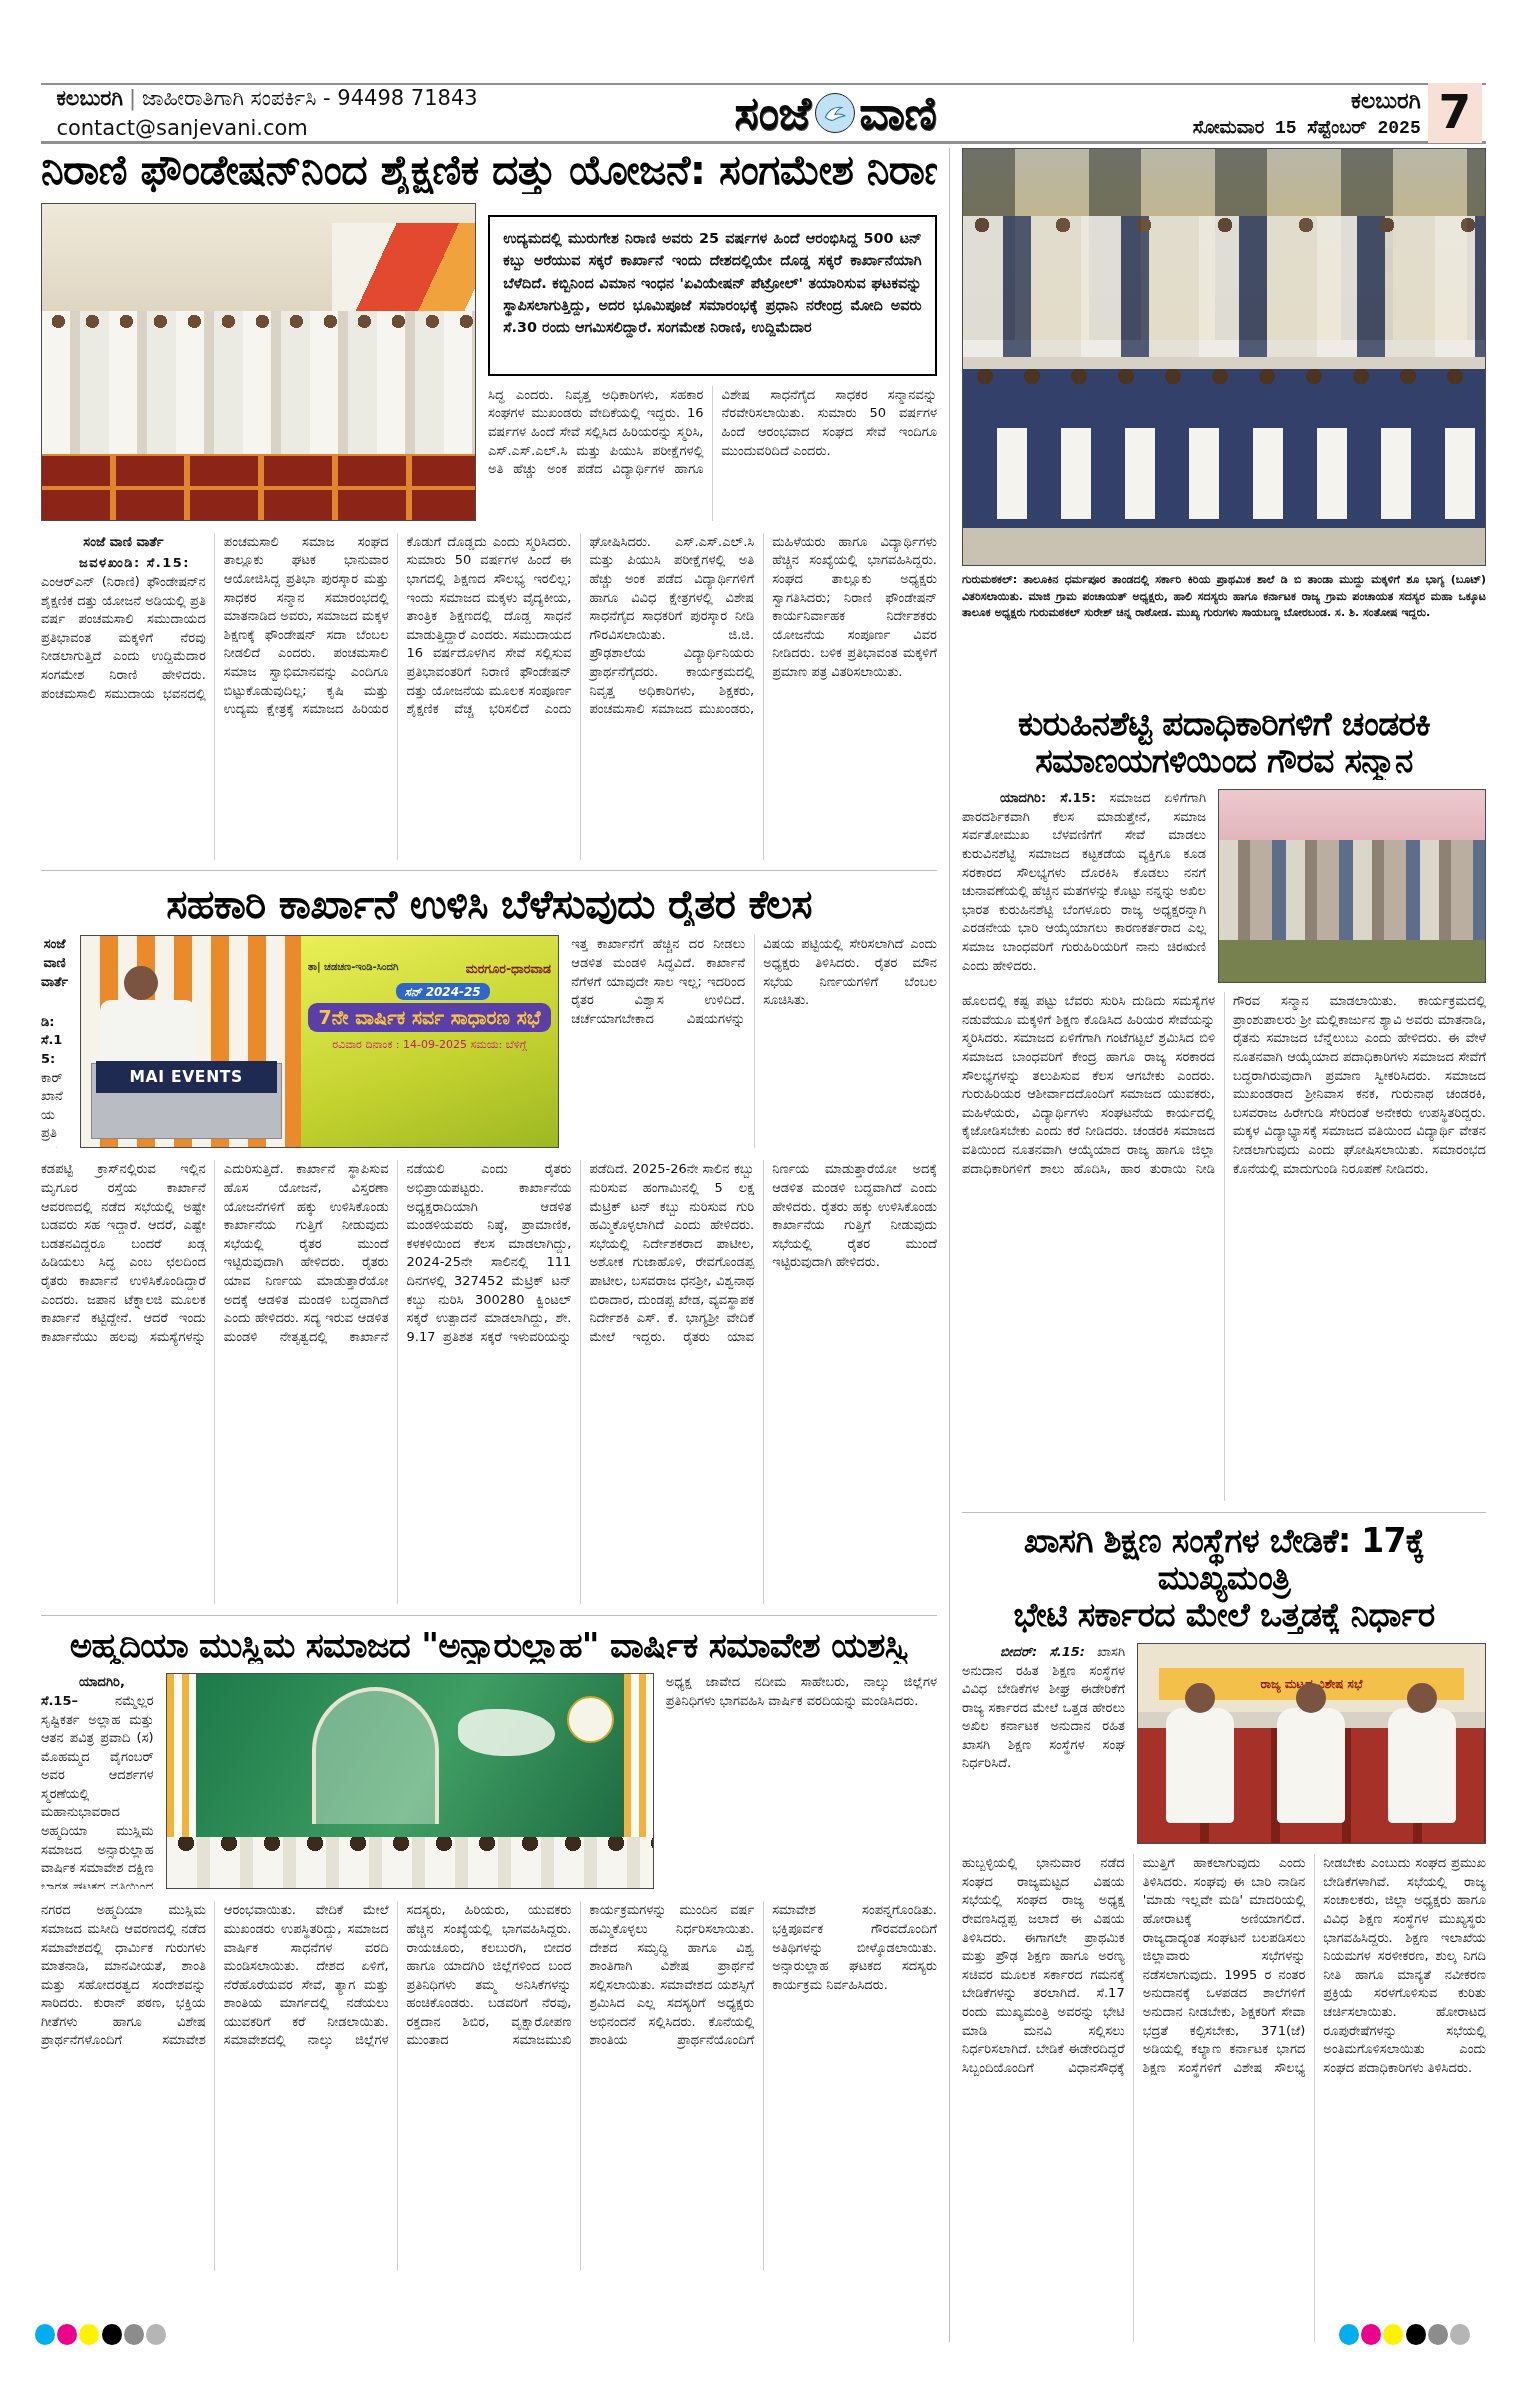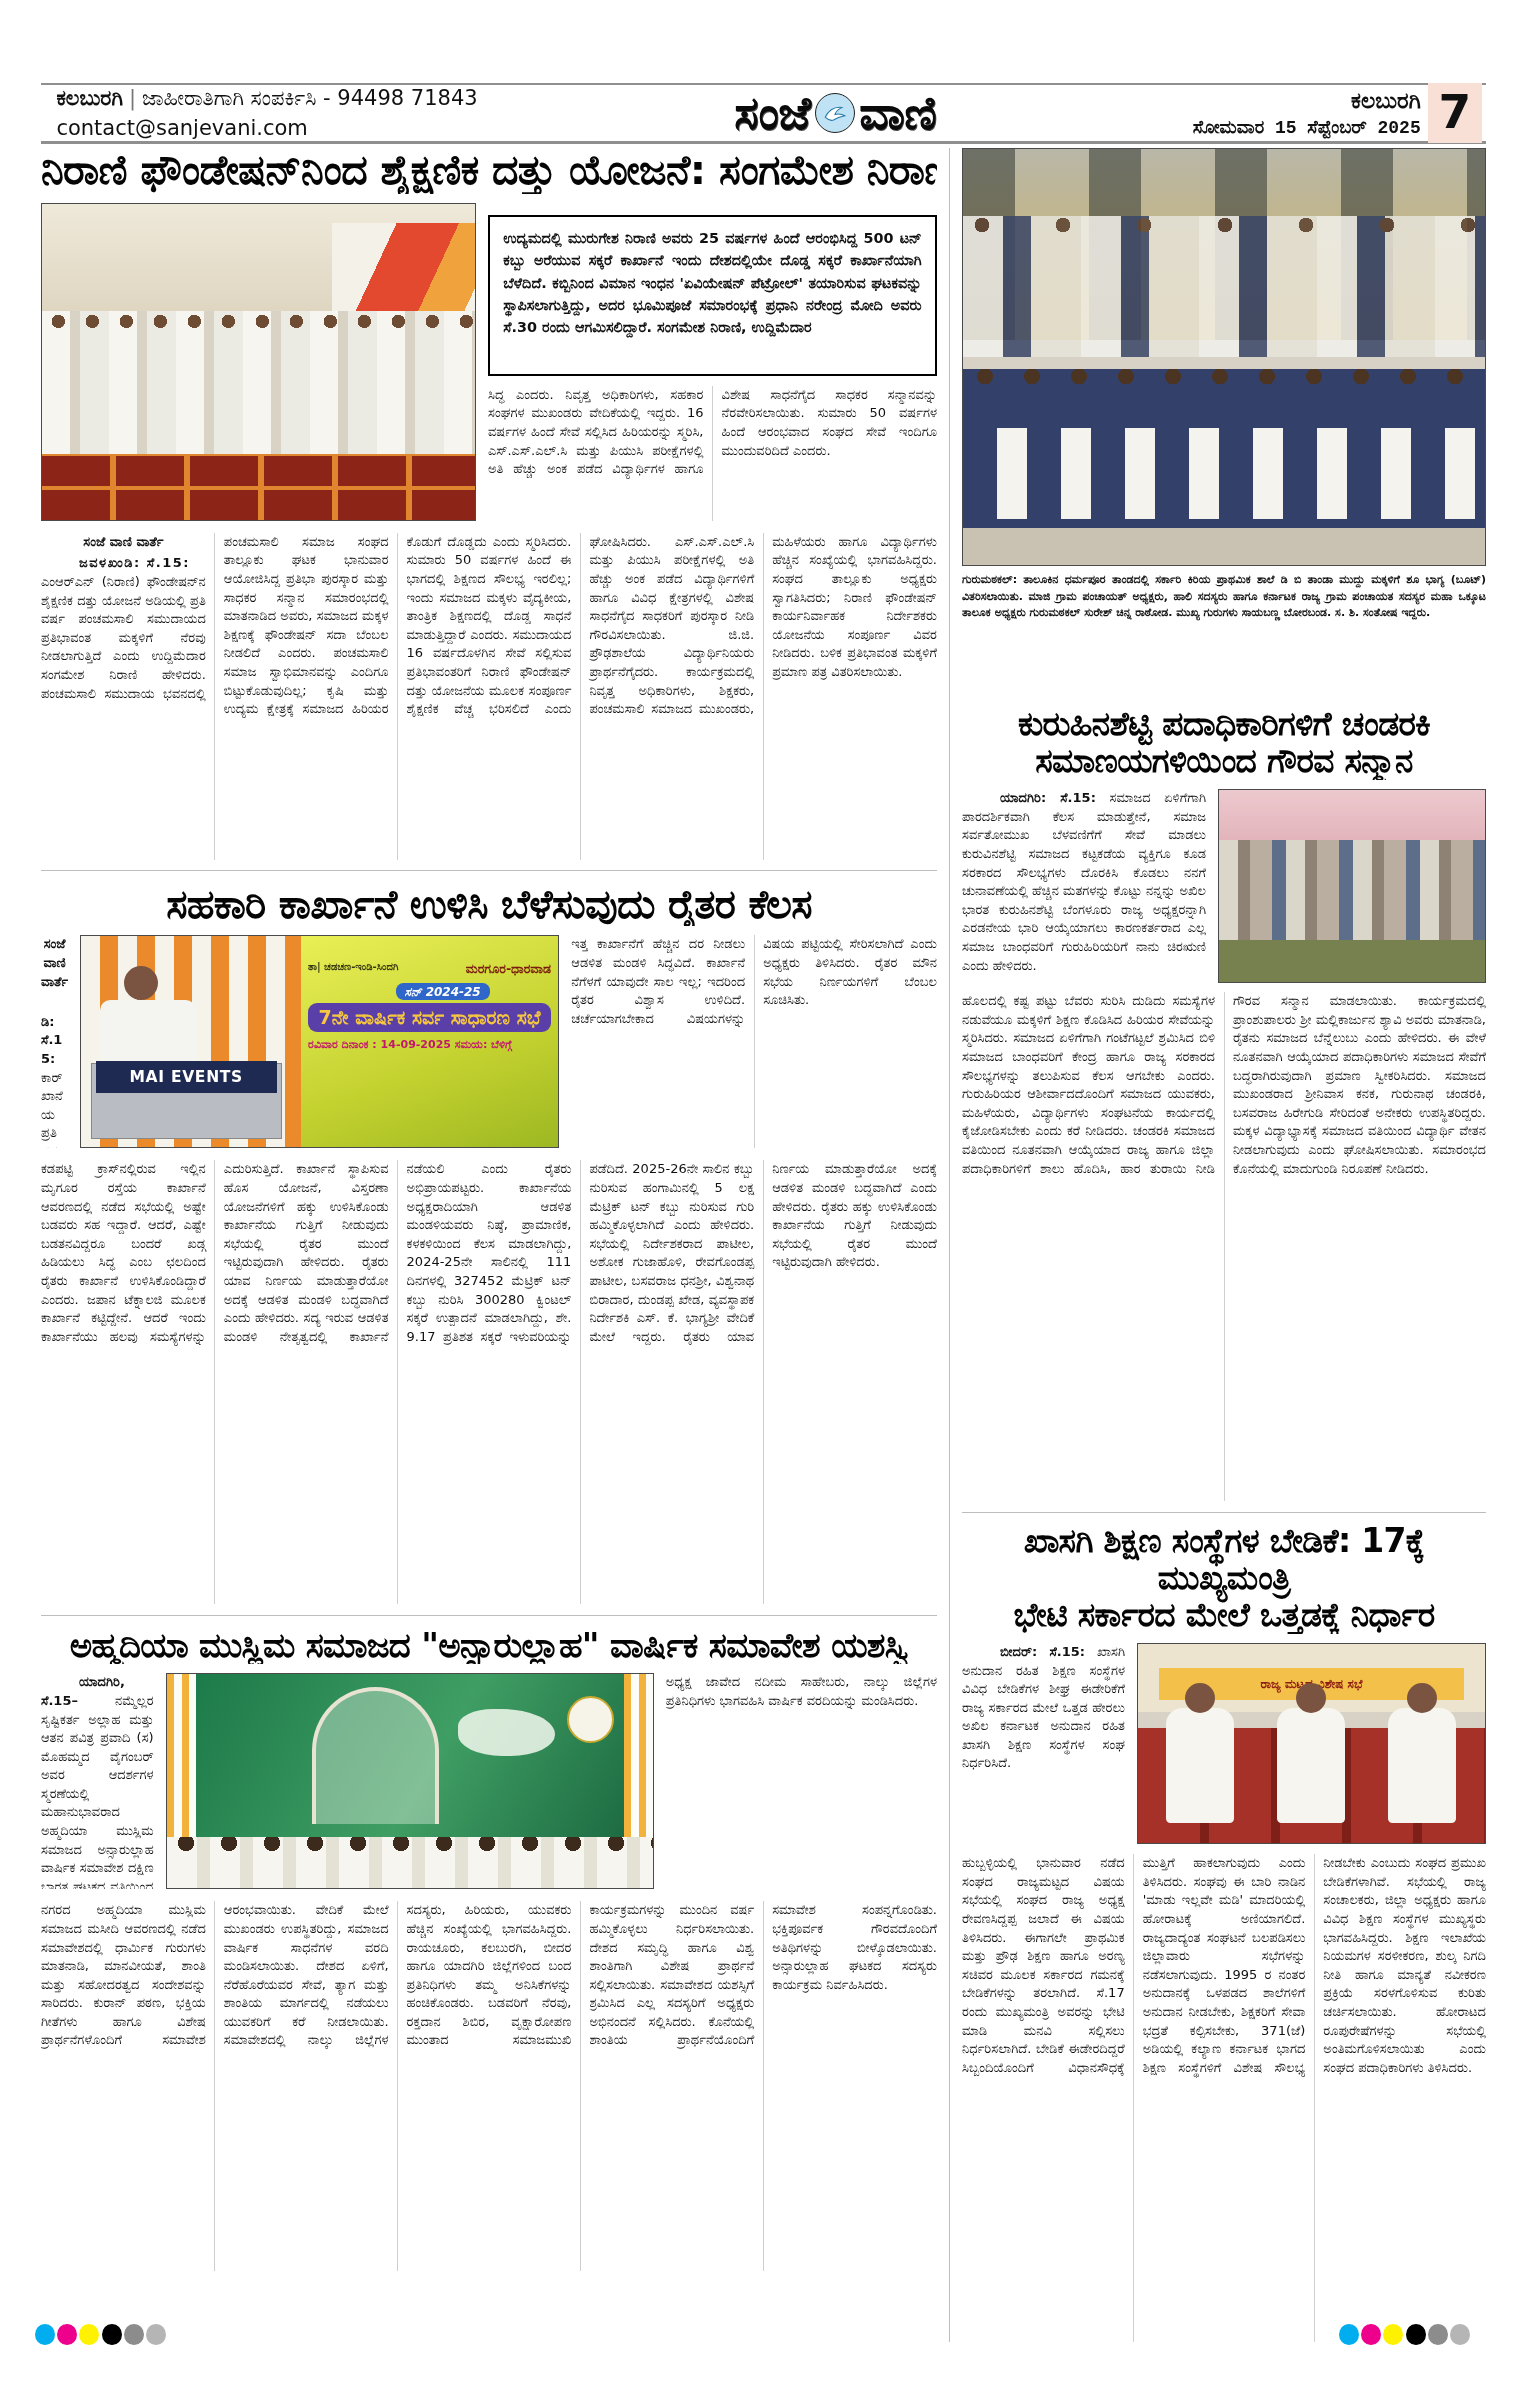--- a/index.html
+++ b/index.html
@@ -98,21 +98,21 @@
              font-size:15.5px; display:flex; align-items:center; justify-content:center; letter-spacing:0.7px; }
   .p4-banner { left:46%; top:0; right:0; height:100%;
       background:linear-gradient(160deg,#e9ef56,#c3d12f 60%,#9db822); padding:6px 7.4px; }
   .p4-topstrip { left:46%; top:0; right:0; height:9%; background:linear-gradient(90deg,#d8452c,#f2f2ee 60%,#d8452c); opacity:.7; }
   .p4-l1 { font-size:10px; font-weight:bold; color:#3a3a10; margin-top:19px; }
   .p4-l2 { font-size:12.6px; font-weight:bold; color:#7a1d10; text-align:right; margin-top:-12px; }
   .p4-pill { display:inline-block; background:#2f66c9; color:#ffffff; font-weight:bold; font-size:12px;
              padding:1.5px 9px; border-radius:7.4px; margin:6px 0 3px 36%;font-style:italic; }
   .p4-title { background:#5b3fa8; color:#f5c63f; font-weight:900; font-size:19px; text-align:center;
               border-radius:9px; padding:3px 4.4px; white-space:nowrap; overflow:hidden; }
-  .p4-date { color:#c2186e; font-weight:bold; font-size:11px; margin-top:6px; }
+  .p4-date { color:#c2186e; font-weight:normal; font-size:11px; text-align:center; margin-top:6px; }
 
   
   .p5-curtL { left:0; top:0; width:6%; height:100%; background:repeating-linear-gradient(90deg,#f2b23c 0 7.4px,#fdfdf8 7.4px 15px); }
   .p5-curtR { right:0; top:0; width:6%; height:100%; background:repeating-linear-gradient(90deg,#f2b23c 0 7.4px,#fdfdf8 7.4px 15px); }
   .p5-green { left:6%; top:0; right:6%; height:78%; background:linear-gradient(120deg,#1d7a4a,#3f9e63 55%,#1d6b42); }
   .p5-arch { left:30%; top:6%; width:26%; height:64%; border:4.4px solid #e8e3d2; border-bottom:none;
              border-radius:89px 89px 0 0; background:rgba(255,255,250,.35); }
   .p5-callig { left:60%; top:16%; width:20%; height:22%; border-radius:40% 60% 50% 50%; background:rgba(255,255,248,.8); }
   .p5-logo { right:8%; top:10%; width:47px; height:47px; border-radius:50%; background:#f6f3e8; border:2.2px solid #caa92f; }
   .p5-people { left:0; bottom:0; right:0; height:24%;
@@ -276,21 +276,21 @@
 
       <div class="divider"></div>
 
       <div>
         <div class="hl hl5">
           <div>ಖಾಸಗಿ ಶಿಕ್ಷಣ ಸಂಸ್ಥೆಗಳ ಬೇಡಿಕೆ: 17ಕ್ಕೆ ಮುಖ್ಯಮಂತ್ರಿ</div>
           <div>ಭೇಟಿ ಸರ್ಕಾರದ ಮೇಲೆ ಒತ್ತಡಕ್ಕೆ ನಿರ್ಧಾರ</div>
         </div>
         <div class="rowflex" style="margin-top:9px;">
           <div class="bodytext" style="width:163px;height:201px;">
-            <span class="dateline" style="letter-spacing:0;">ಬೀದರ್: ಸೆ.15:</span>
+            <span class="dateline" style="letter-spacing:0;font-style:italic;">ಬೀದರ್: ಸೆ.15:</span>
             <span>ಖಾಸಗಿ ಅನುದಾನ ರಹಿತ ಶಿಕ್ಷಣ ಸಂಸ್ಥೆಗಳ ವಿವಿಧ ಬೇಡಿಕೆಗಳ ಶೀಘ್ರ ಈಡೇರಿಕೆಗೆ ರಾಜ್ಯ ಸರ್ಕಾರದ ಮೇಲೆ ಒತ್ತಡ ಹೇರಲು ಅಖಿಲ ಕರ್ನಾಟಕ ಅನುದಾನ ರಹಿತ ಖಾಸಗಿ ಶಿಕ್ಷಣ ಸಂಸ್ಥೆಗಳ ಸಂಘ ನಿರ್ಧರಿಸಿದೆ.</span>
           </div>
           <div class="photo grow" style="height:201px;">
             <div class="abs p6-wall"></div>
             <div class="abs p6-strip">ರಾಜ್ಯ ಮಟ್ಟದ ವಿಶೇಷ ಸಭೆ</div>
             <div class="abs p6-chairs"></div>
             <div class="abs p6-man" style="left:8%;">
                 <span class="p6-head"></span>
               </div>
             <div class="abs p6-man" style="left:40%;">

